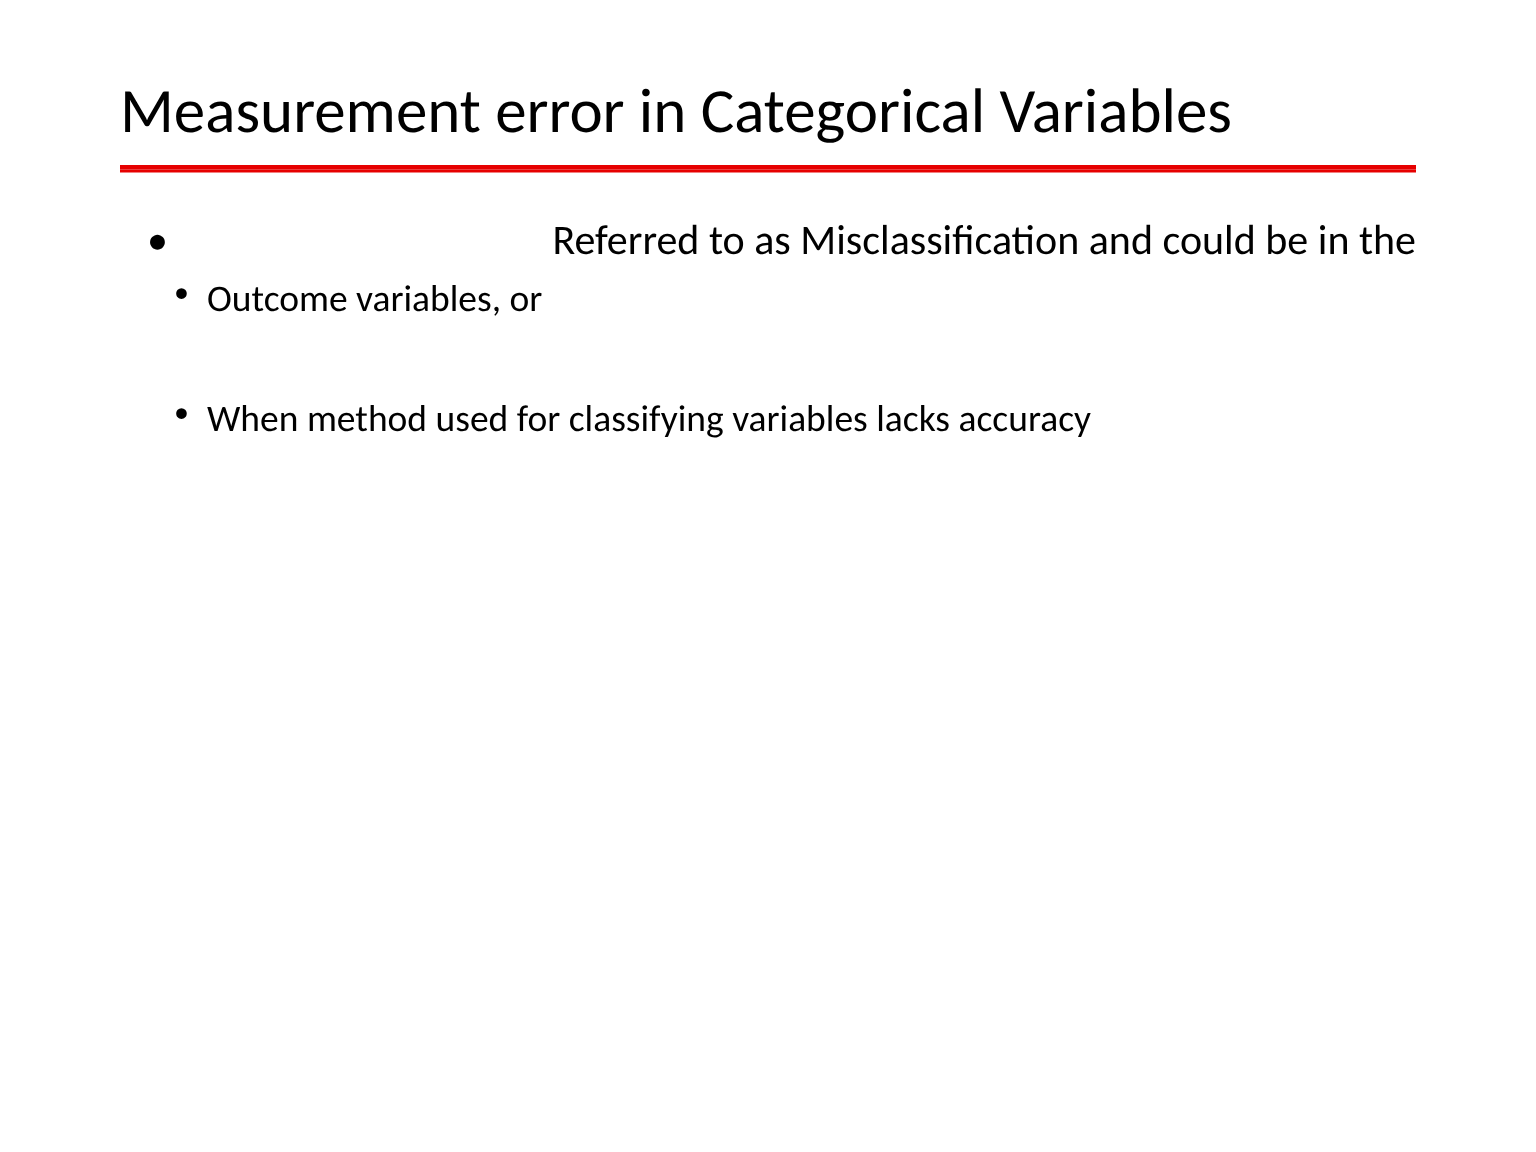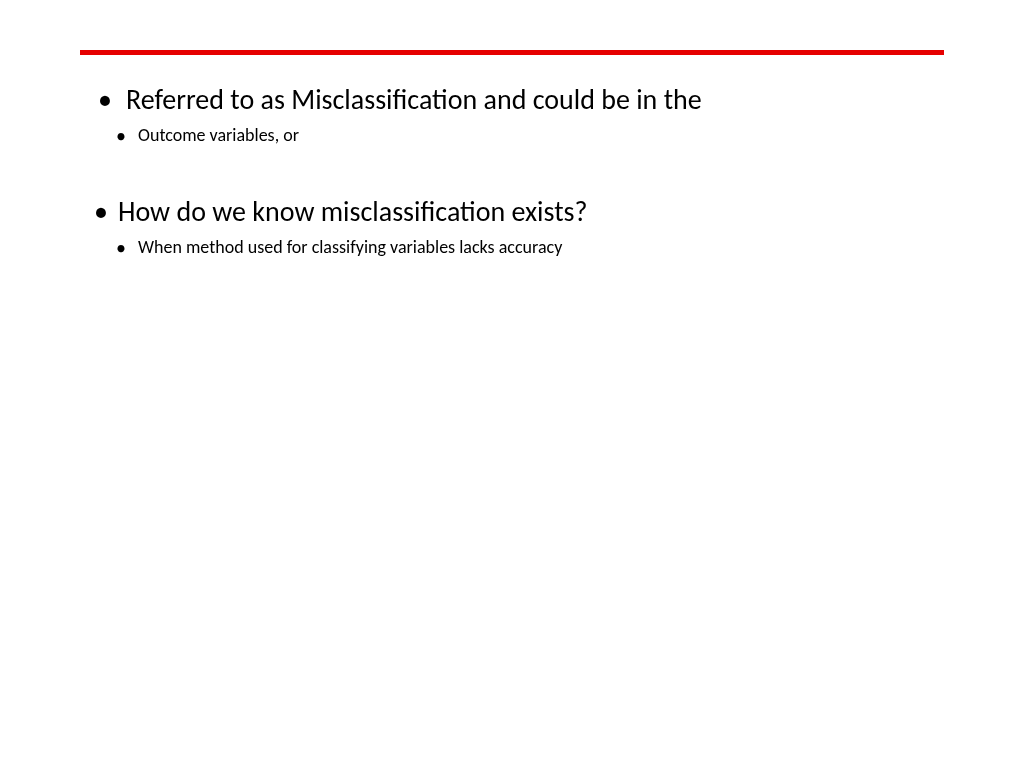--- a/index.html
+++ b/index.html
@@ -40,36 +40,37 @@
     }
     ul {
       list-style: none;
     }
     .level1 {
       font-size: 28px;
       line-height: 1.35;
       margin-bottom: 4px;
       position: relative;
       padding-left: 28px;
+      text-align: right;
     }
     .level1::before {
       content: "•";
       position: absolute;
       left: 0;
       top: 0;
       font-size: 28px;
     }
     .level1.tight {
       padding-left: 20px;
     }
     .level1.tight::before {
       left: -4px;
     }
     .level2 {
-      font-size: 18px;
+      font-size: 25px;
       line-height: 1.35;
       position: relative;
       padding-left: 22px;
       margin-left: 18px;
       margin-bottom: 2px;
     }
     .level2::before {
       content: "•";
       position: absolute;
       left: 0;
@@ -77,31 +78,31 @@
       font-size: 20px;
     }
     .gap {
       height: 44px;
     }
   </style>
 </head>
 <body>
 
 <div class="slide">
+  <h1 class="title">Measurement error in Categorical Variables</h1>
   <hr class="divider">
   <div class="content">
     <ul>
       <li class="level1">Referred to as Misclassification and could be in the</li>
       <li>
         <ul>
           <li class="level2">Outcome variables, or</li>
         </ul>
       </li>
       <li class="gap"></li>
-      <li class="level1 tight">How do we know misclassification exists?</li>
       <li>
         <ul>
           <li class="level2">When method used for classifying variables lacks accuracy</li>
         </ul>
       </li>
     </ul>
   </div>
 </div>
 
 </body></html>

